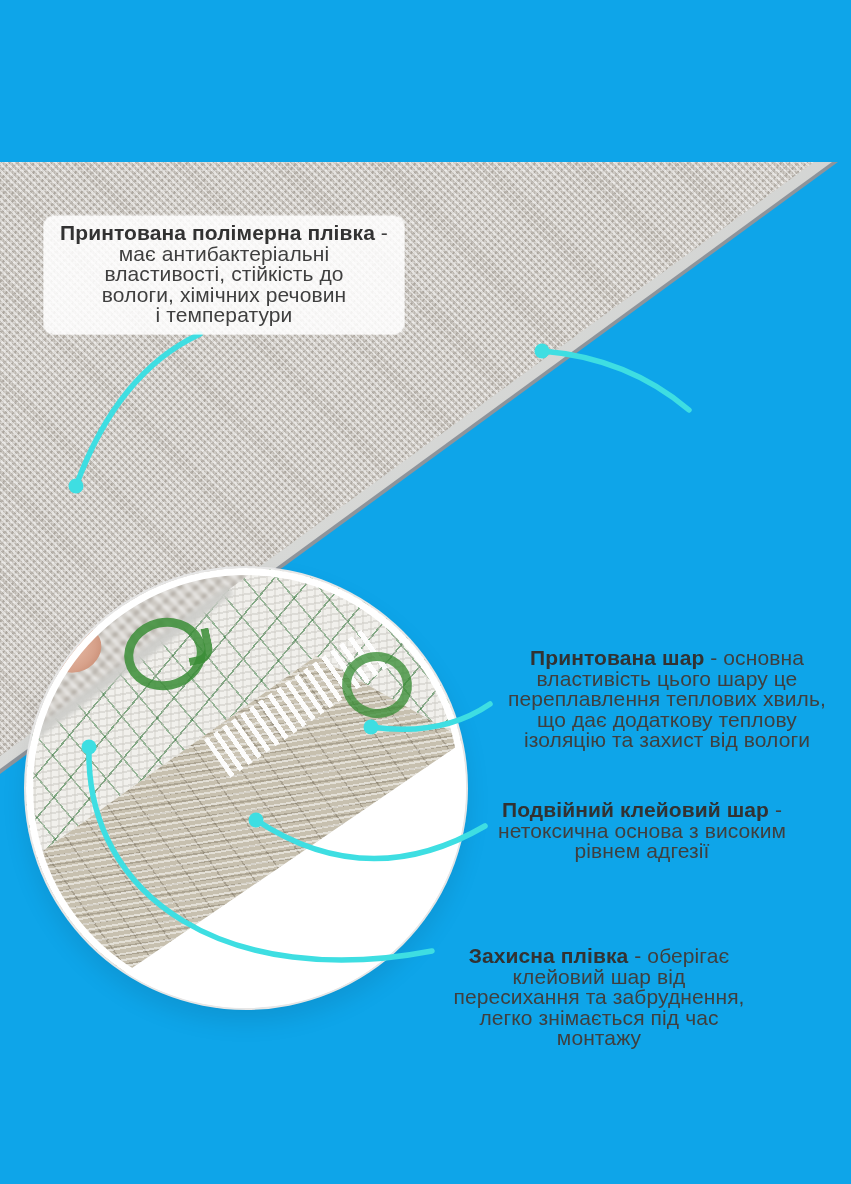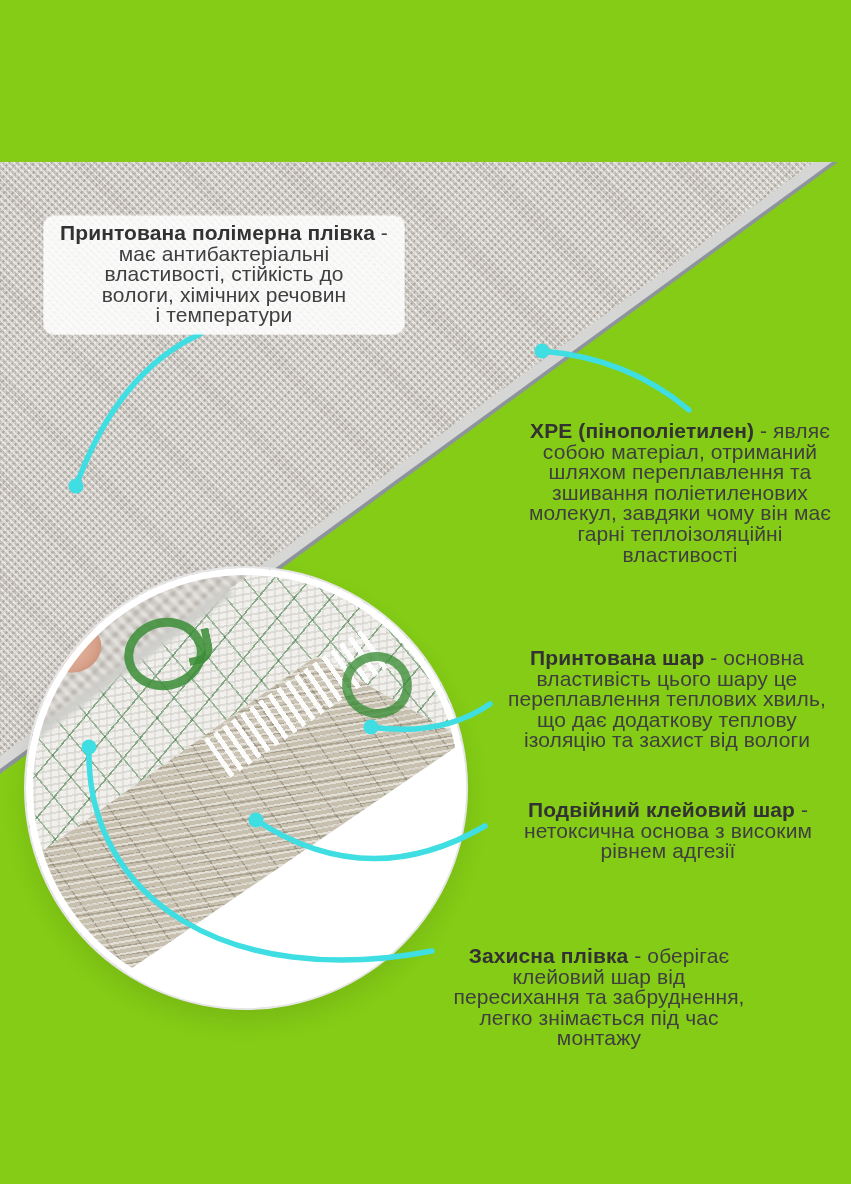--- a/index.html
+++ b/index.html
@@ -1,17 +1,17 @@
 <!DOCTYPE html>
 <html><head>
 <meta charset="utf-8">
 <style>
   html,body{margin:0;padding:0;background:#fff;}
   .stage{
-    position:relative;width:851px;height:1184px;background:#84cc16;
+    position:relative;width:851px;height:1184px;background:#0ea5e9;
     overflow:hidden;font-family:"Liberation Sans",sans-serif;
   }
 
   
   .panel{position:absolute;left:0;top:162px;width:851px;height:625px;z-index:1;}
   .panel .tri{position:absolute;left:0;top:0;width:851px;height:625px;}
   .tri.edge-dark{
     background:#8e949b;
     clip-path:polygon(0 0,838px 0,0 612px);
   }
@@ -105,21 +105,21 @@
   .ann b{font-weight:700;color:#323232;}
   .ann .body{white-space:pre-line;}
   .ann.boxed{
     background:rgba(255,255,255,.86);border-radius:9px;
     box-shadow:0 0 0 1px rgba(255,255,255,.5);
     padding:7px 4px;box-sizing:border-box;
   }
   .a1{left:44px;top:216px;width:360px;height:118px;}
   .a2{left:508px;top:421px;width:344px;}
   .a3{left:486px;top:648px;width:362px;}
-  .a4{left:496px;top:800px;width:344px;}
+  .a4{left:470px;top:800px;width:344px;}
   .a5{left:428px;top:946px;width:342px;}
 </style>
 </head>
 <body>
 
 <div class="stage">
 
   <div class="panel">
     <div class="tri edge-dark"></div>
     <div class="tri edge-silver"></div>
@@ -156,29 +156,20 @@
   </svg>
 
   <div class="ann boxed a1">
     <b>Принтована полімерна плівка</b><span class="body"> -
 має антибактеріальні
 властивості, стійкість до
 вологи, хімічних речовин
 і температури</span>
   </div>
 
-  <div class="ann a2">
-    <b>XPE (пінополіетилен)</b><span class="body"> - являє
-собою матеріал, отриманий
-шляхом переплавлення та
-зшивання поліетиленових
-молекул, завдяки чому він має
-гарні теплоізоляційні
-властивості</span>
-  </div>
 
   <div class="ann a3">
     <b>Принтована шар</b><span class="body"> - основна
 властивість цього шару це
 переплавлення теплових хвиль,
 що дає додаткову теплову
 ізоляцію та захист від вологи</span>
   </div>
 
   <div class="ann a4">

